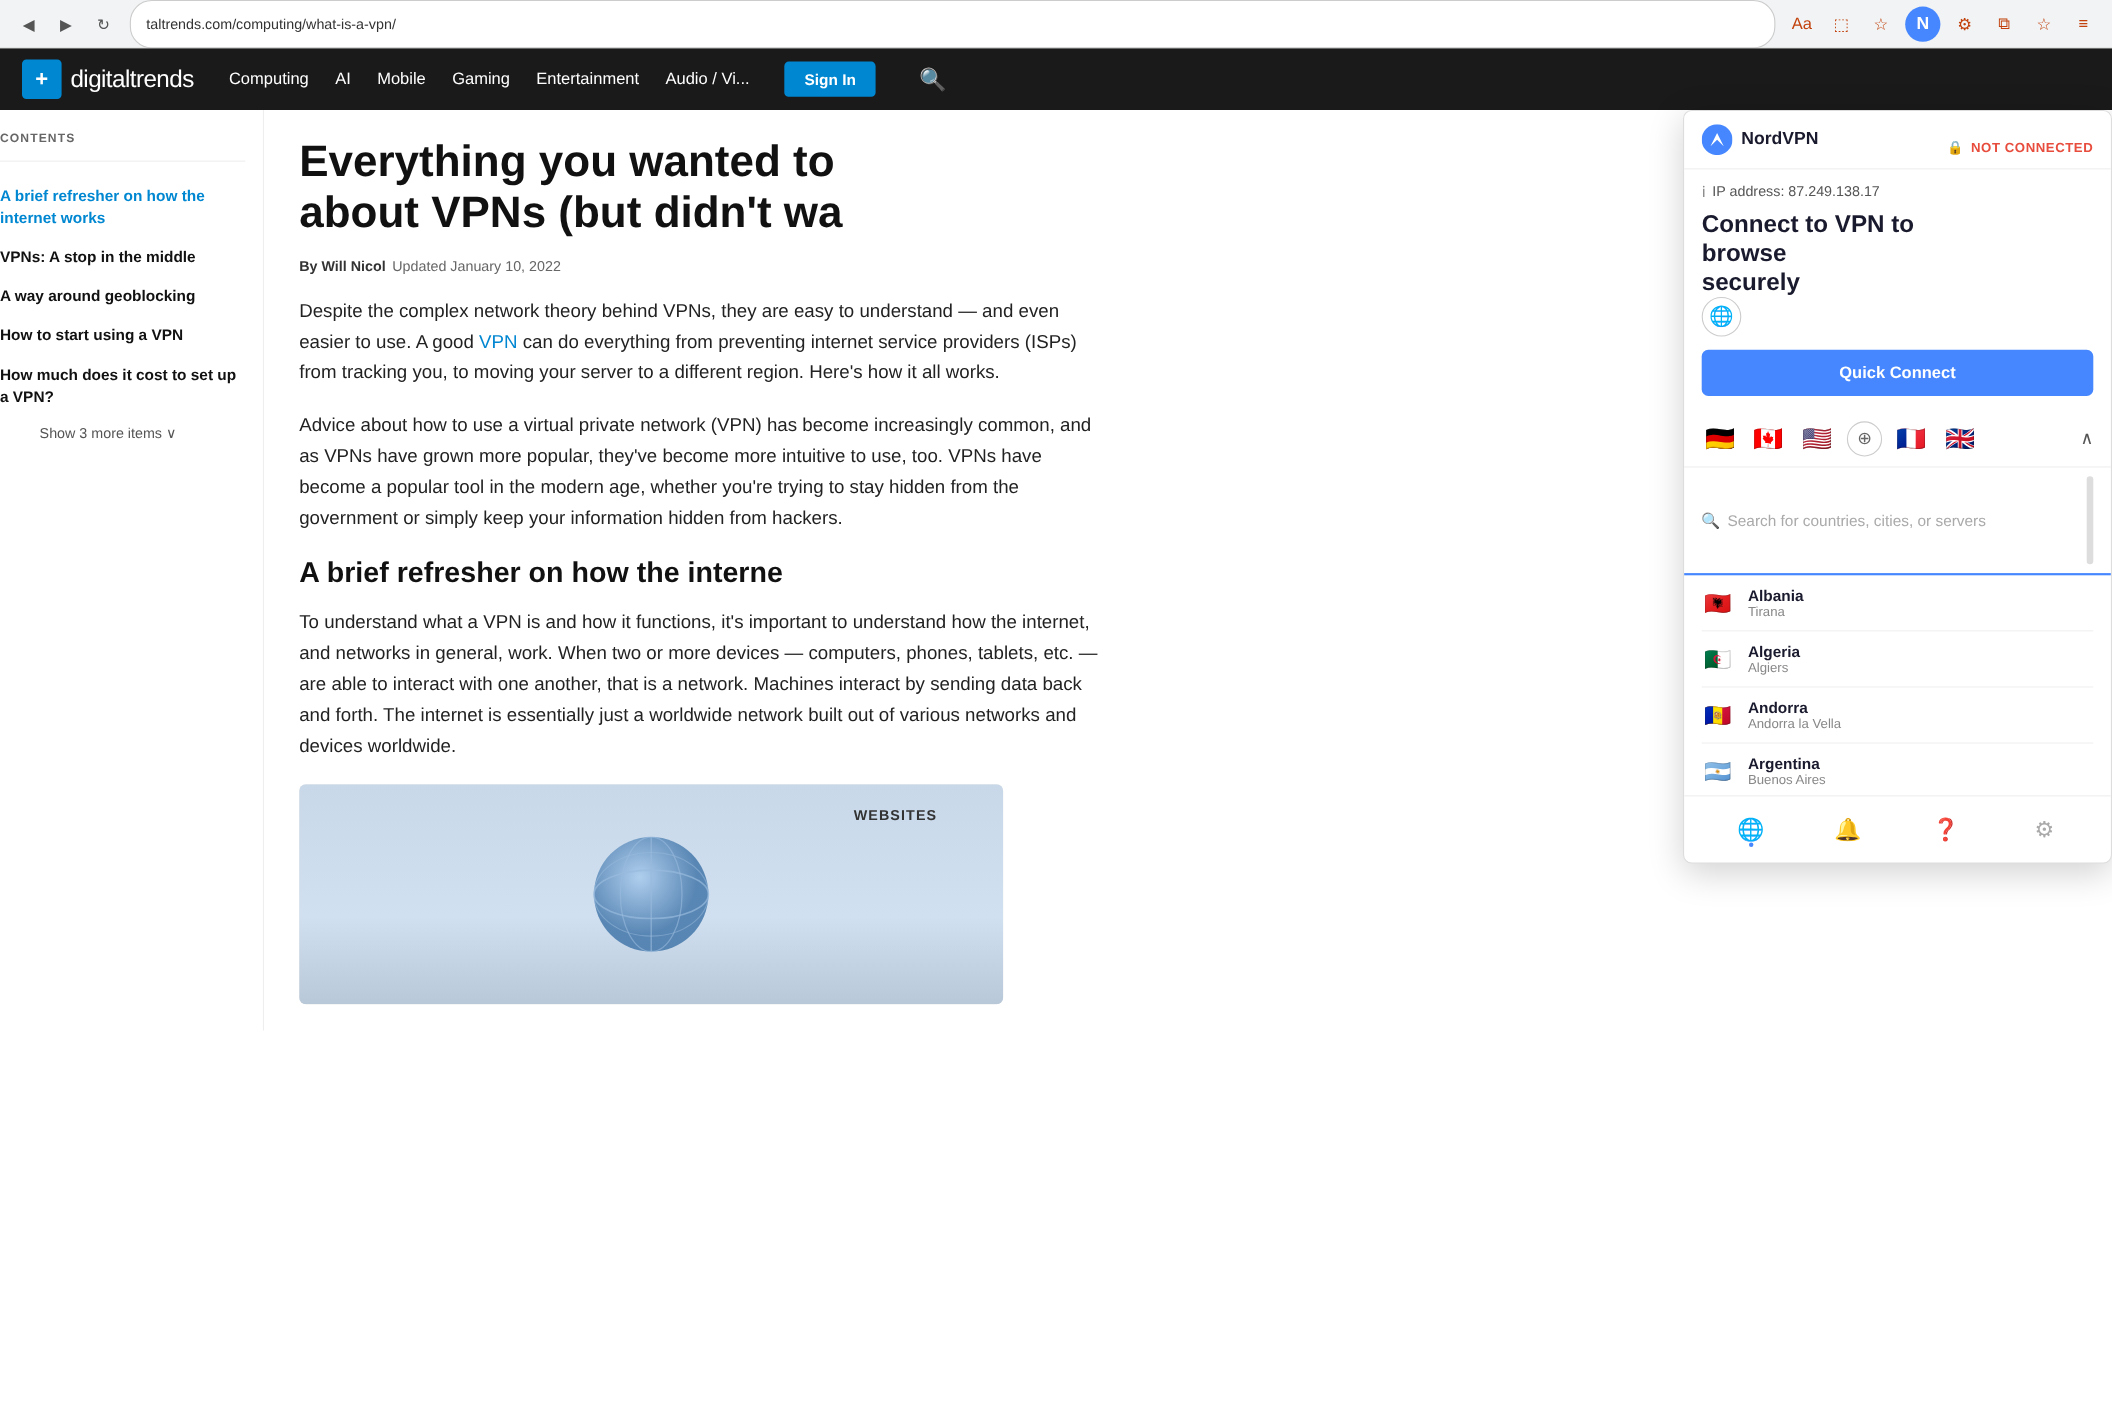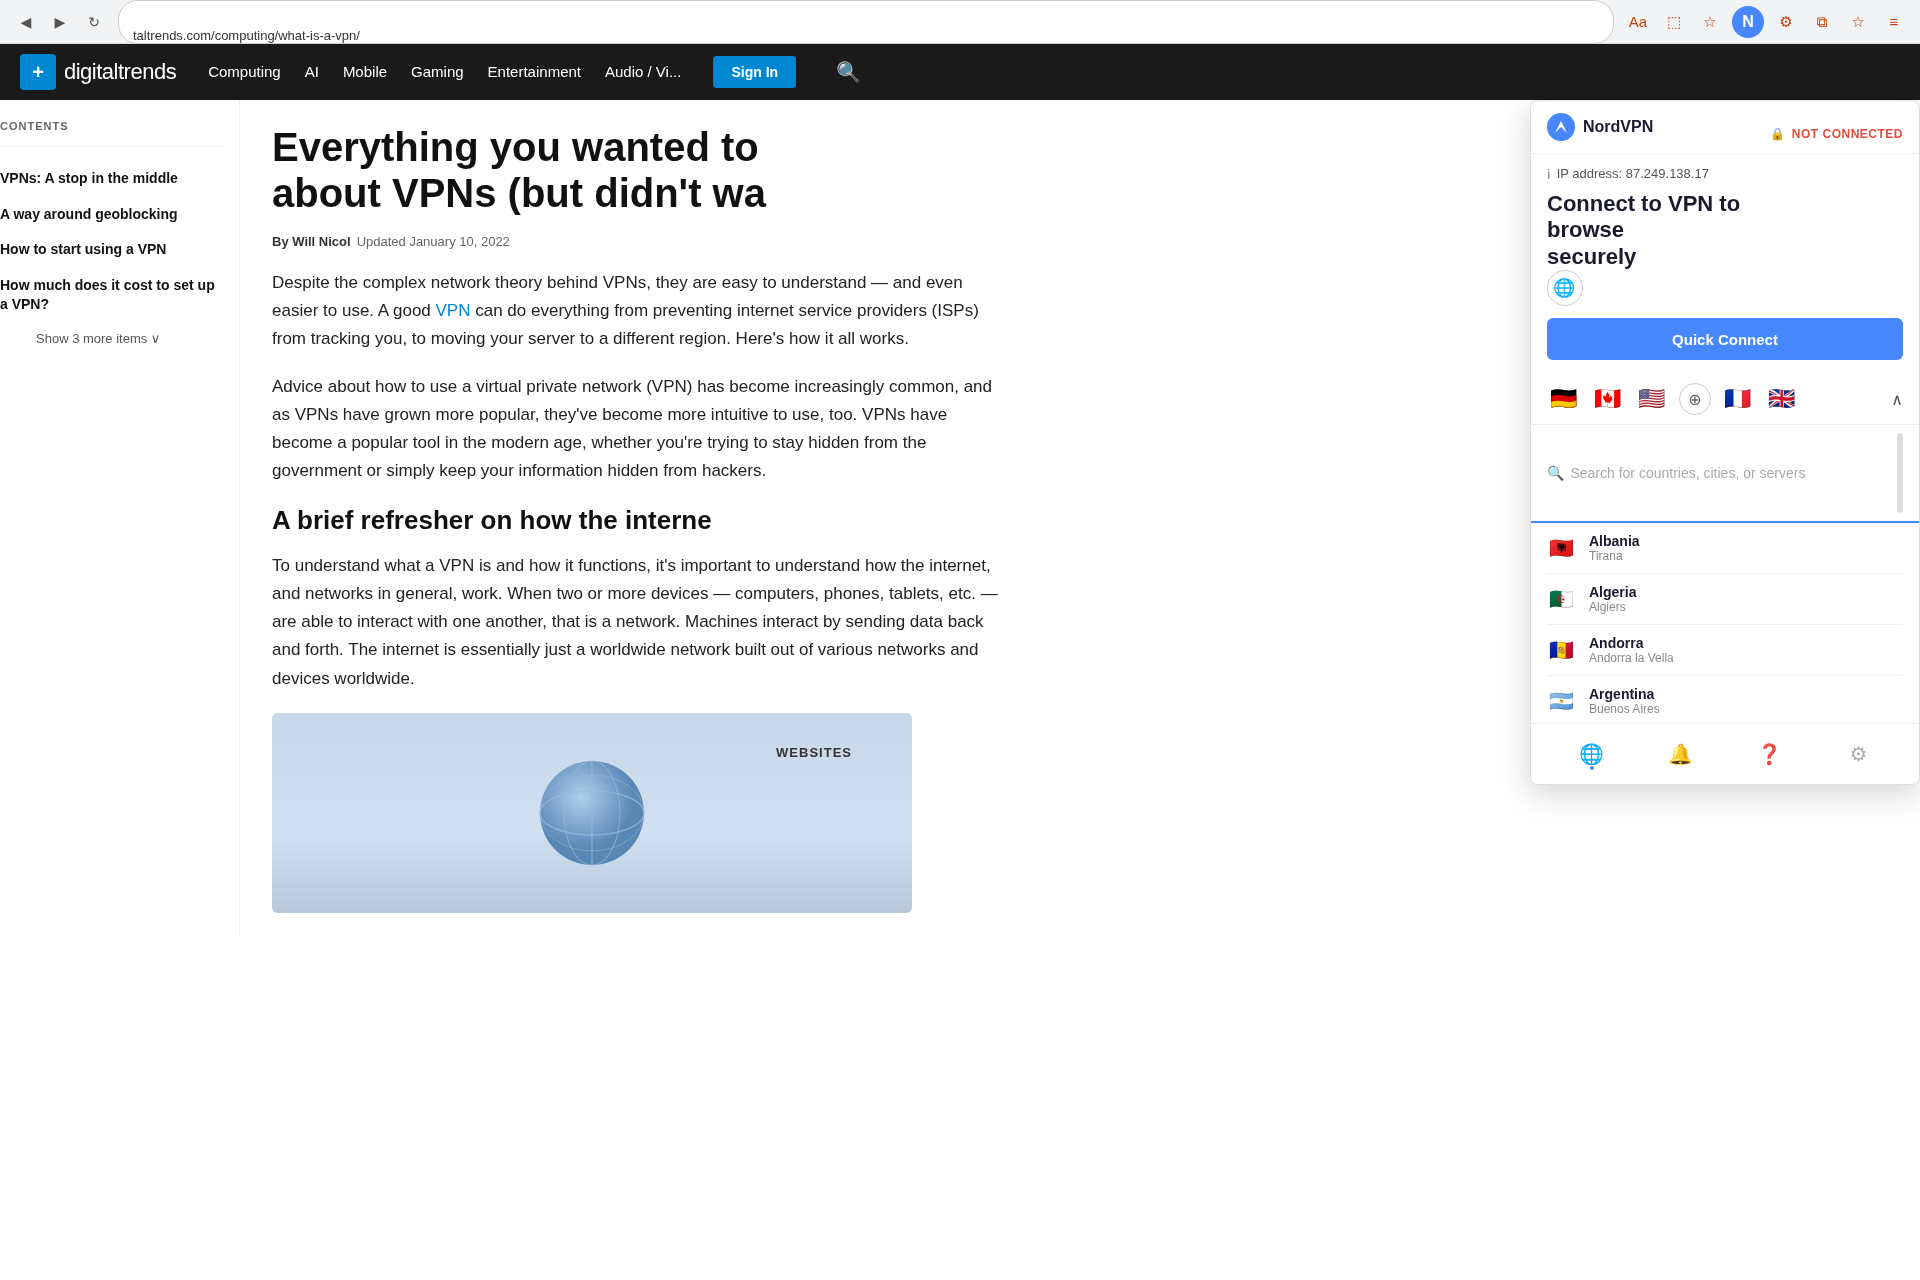--- a/index.html
+++ b/index.html
@@ -33,21 +33,21 @@
     .address-bar {
       flex: 1;
       background: #fff;
       border: 1px solid #ccc;
       border-radius: 20px;
       height: 44px;
       padding: 0 14px;
       font-size: 13px;
       color: #333;
       display: flex;
-      align-items: flex-end;
+      align-items: center;
     }
     .browser-right-icons {
       display: flex;
       gap: 8px;
       align-items: center;
     }
     .browser-icon-btn {
       width: 28px; height: 28px;
       border-radius: 50%;
       border: none;
@@ -235,21 +235,21 @@
       width: 100%;
       height: 100%;
       background: linear-gradient(180deg, #c8d8e8 0%, #d0e0f0 60%, #b8c8d8 100%);
       display: flex;
       align-items: center;
       justify-content: center;
       position: relative;
     }
     .websites-label {
       position: absolute;
-      top: 32px;
+      top: 20px;
       right: 60px;
       font-size: 13px;
       font-weight: 700;
       color: #333;
       letter-spacing: 1px;
     }
     .globe-svg {
       width: 120px;
       height: 120px;
     }
@@ -502,20 +502,23 @@
   <button class="sign-in-btn">Sign In</button>
   <button class="search-btn">🔍</button>
 </header>
 
 <div class="main-content">
 
   <aside class="toc-sidebar">
     <div class="toc-title">CONTENTS</div>
     <div class="toc-divider"></div>
     <ul class="toc-items">
+      <li class="toc-item active">
+        <a href="#">A brief refresher on how the internet works</a>
+      </li>
       <li class="toc-item">
         <a href="#">VPNs: A stop in the middle</a>
       </li>
       <li class="toc-item">
         <a href="#">A way around geoblocking</a>
       </li>
       <li class="toc-item">
         <a href="#">How to start using a VPN</a>
       </li>
       <li class="toc-item">

